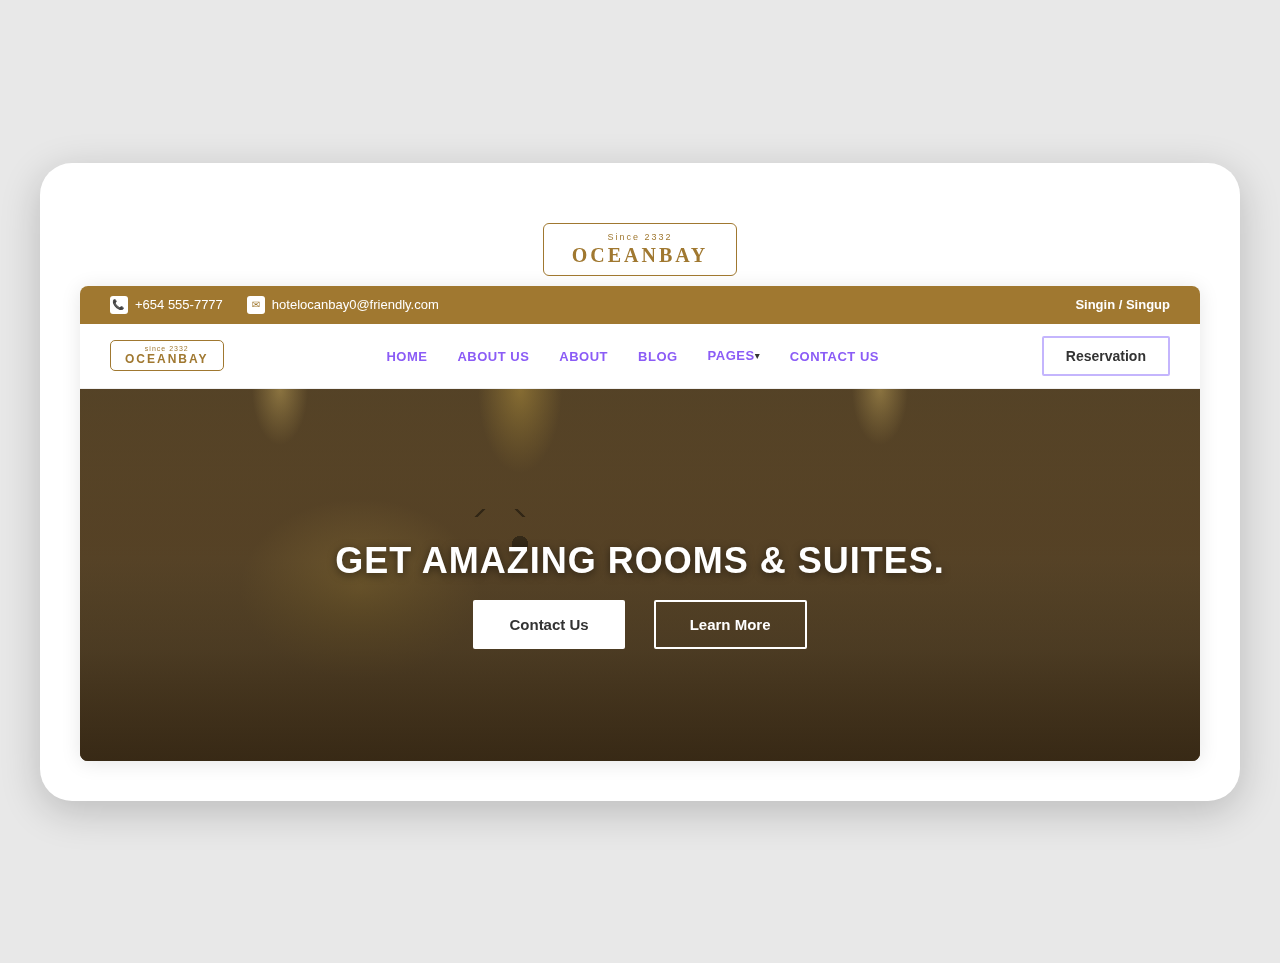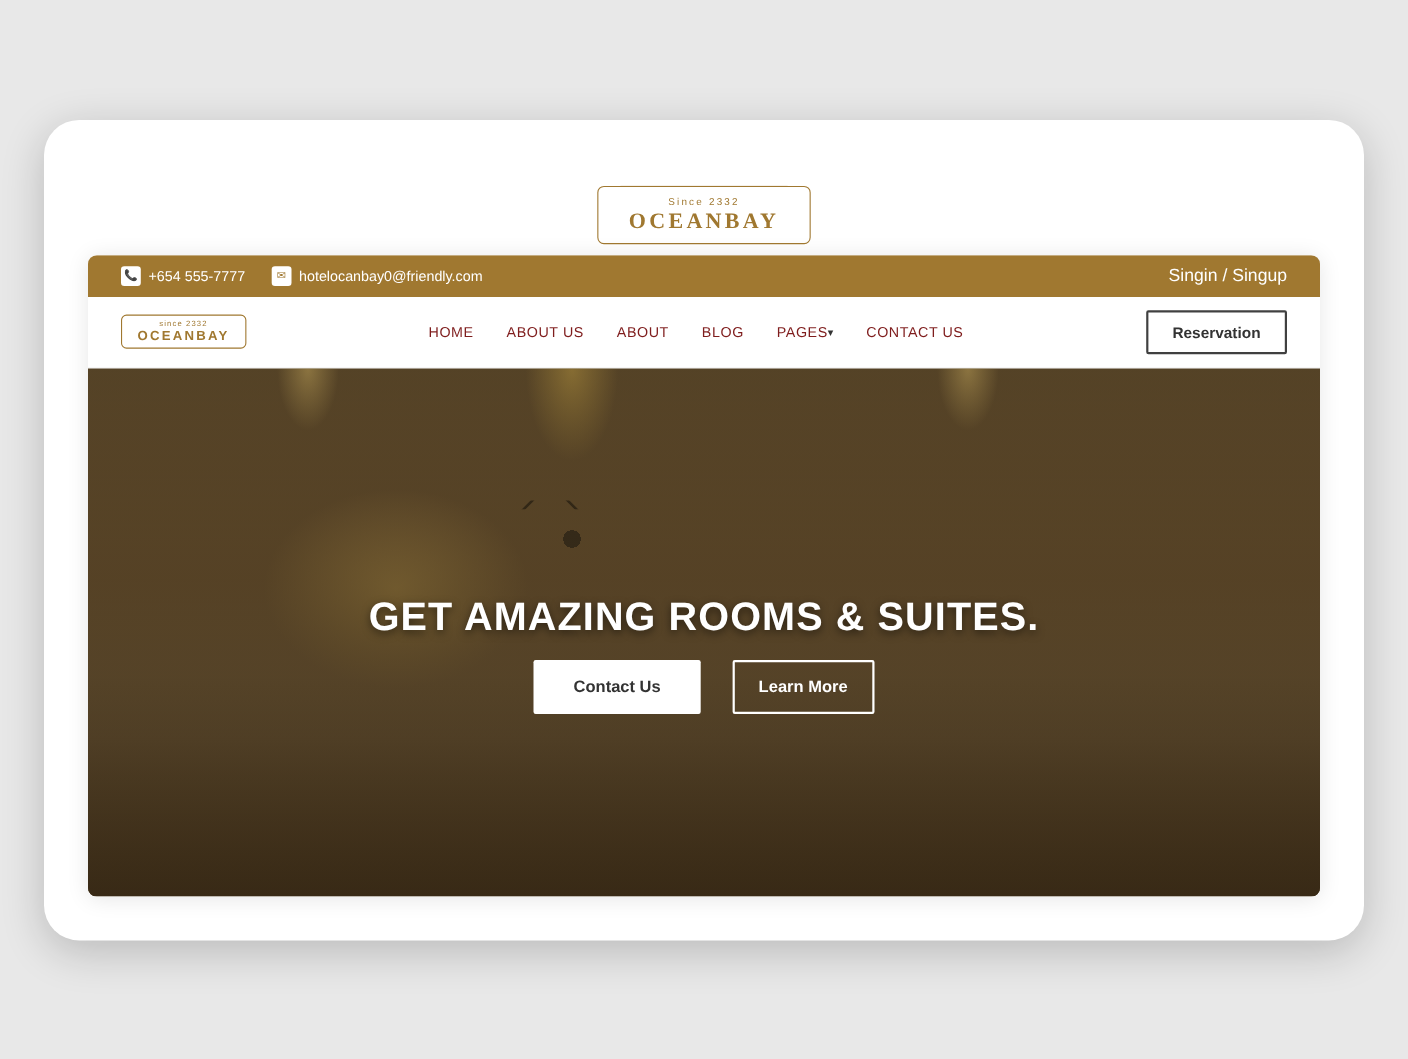--- a/index.html
+++ b/index.html
@@ -108,21 +108,22 @@
       display: flex;
       align-items: center;
       justify-content: center;
       font-size: 10px;
       color: #a07830;
       flex-shrink: 0;
     }
 
     .top-bar-right {
       color: #fff;
-      font-size: 16px;
+      font-size: 13px;
+      font-weight: bold;
     }
 
     
     .navbar {
       background: #fff;
       display: flex;
       justify-content: space-between;
       align-items: center;
       padding: 12px 30px;
       border-bottom: 1px solid #f0f0f0;
@@ -150,52 +151,52 @@
 
     .nav-links {
       display: flex;
       align-items: center;
       gap: 30px;
       list-style: none;
     }
 
     .nav-links li a {
       text-decoration: none;
-      color: #7f1d1d;
+      color: #8b5cf6;
       font-size: 13px;
-      font-weight: 400;
+      font-weight: 700;
       letter-spacing: 0.5px;
     }
 
     .nav-pages {
       display: flex;
       align-items: center;
       gap: 0;
     }
 
     .chevron-down {
       font-size: 10px;
       color: #333;
     }
 
     .nav-reservation-btn {
-      border: 2px solid #404040;
+      border: 2px solid #c4b5fd;
       background: transparent;
       padding: 10px 22px;
       font-size: 14px;
       font-weight: 600;
       cursor: pointer;
       color: #333;
       border-radius: 2px;
     }
 
     
     .hero {
       position: relative;
-      height: 480px;
+      height: 372px;
       overflow: hidden;
     }
 
     .hero-bg {
       position: absolute;
       inset: 0;
       background: linear-gradient(
         to bottom,
         rgba(80,60,30,0.55) 0%,
         rgba(60,45,20,0.70) 60%,
@@ -290,21 +291,21 @@
       font-size: 15px;
       font-weight: 600;
       cursor: pointer;
       border-radius: 2px;
     }
 
     .btn-learn {
       background: transparent;
       color: #fff;
       border: 2px solid #fff;
-      padding: 14px 22px;
+      padding: 14px 34px;
       font-size: 15px;
       font-weight: 600;
       cursor: pointer;
       border-radius: 2px;
       margin-left: 13px;
     }
   </style>
 </head>
 <body>
 

